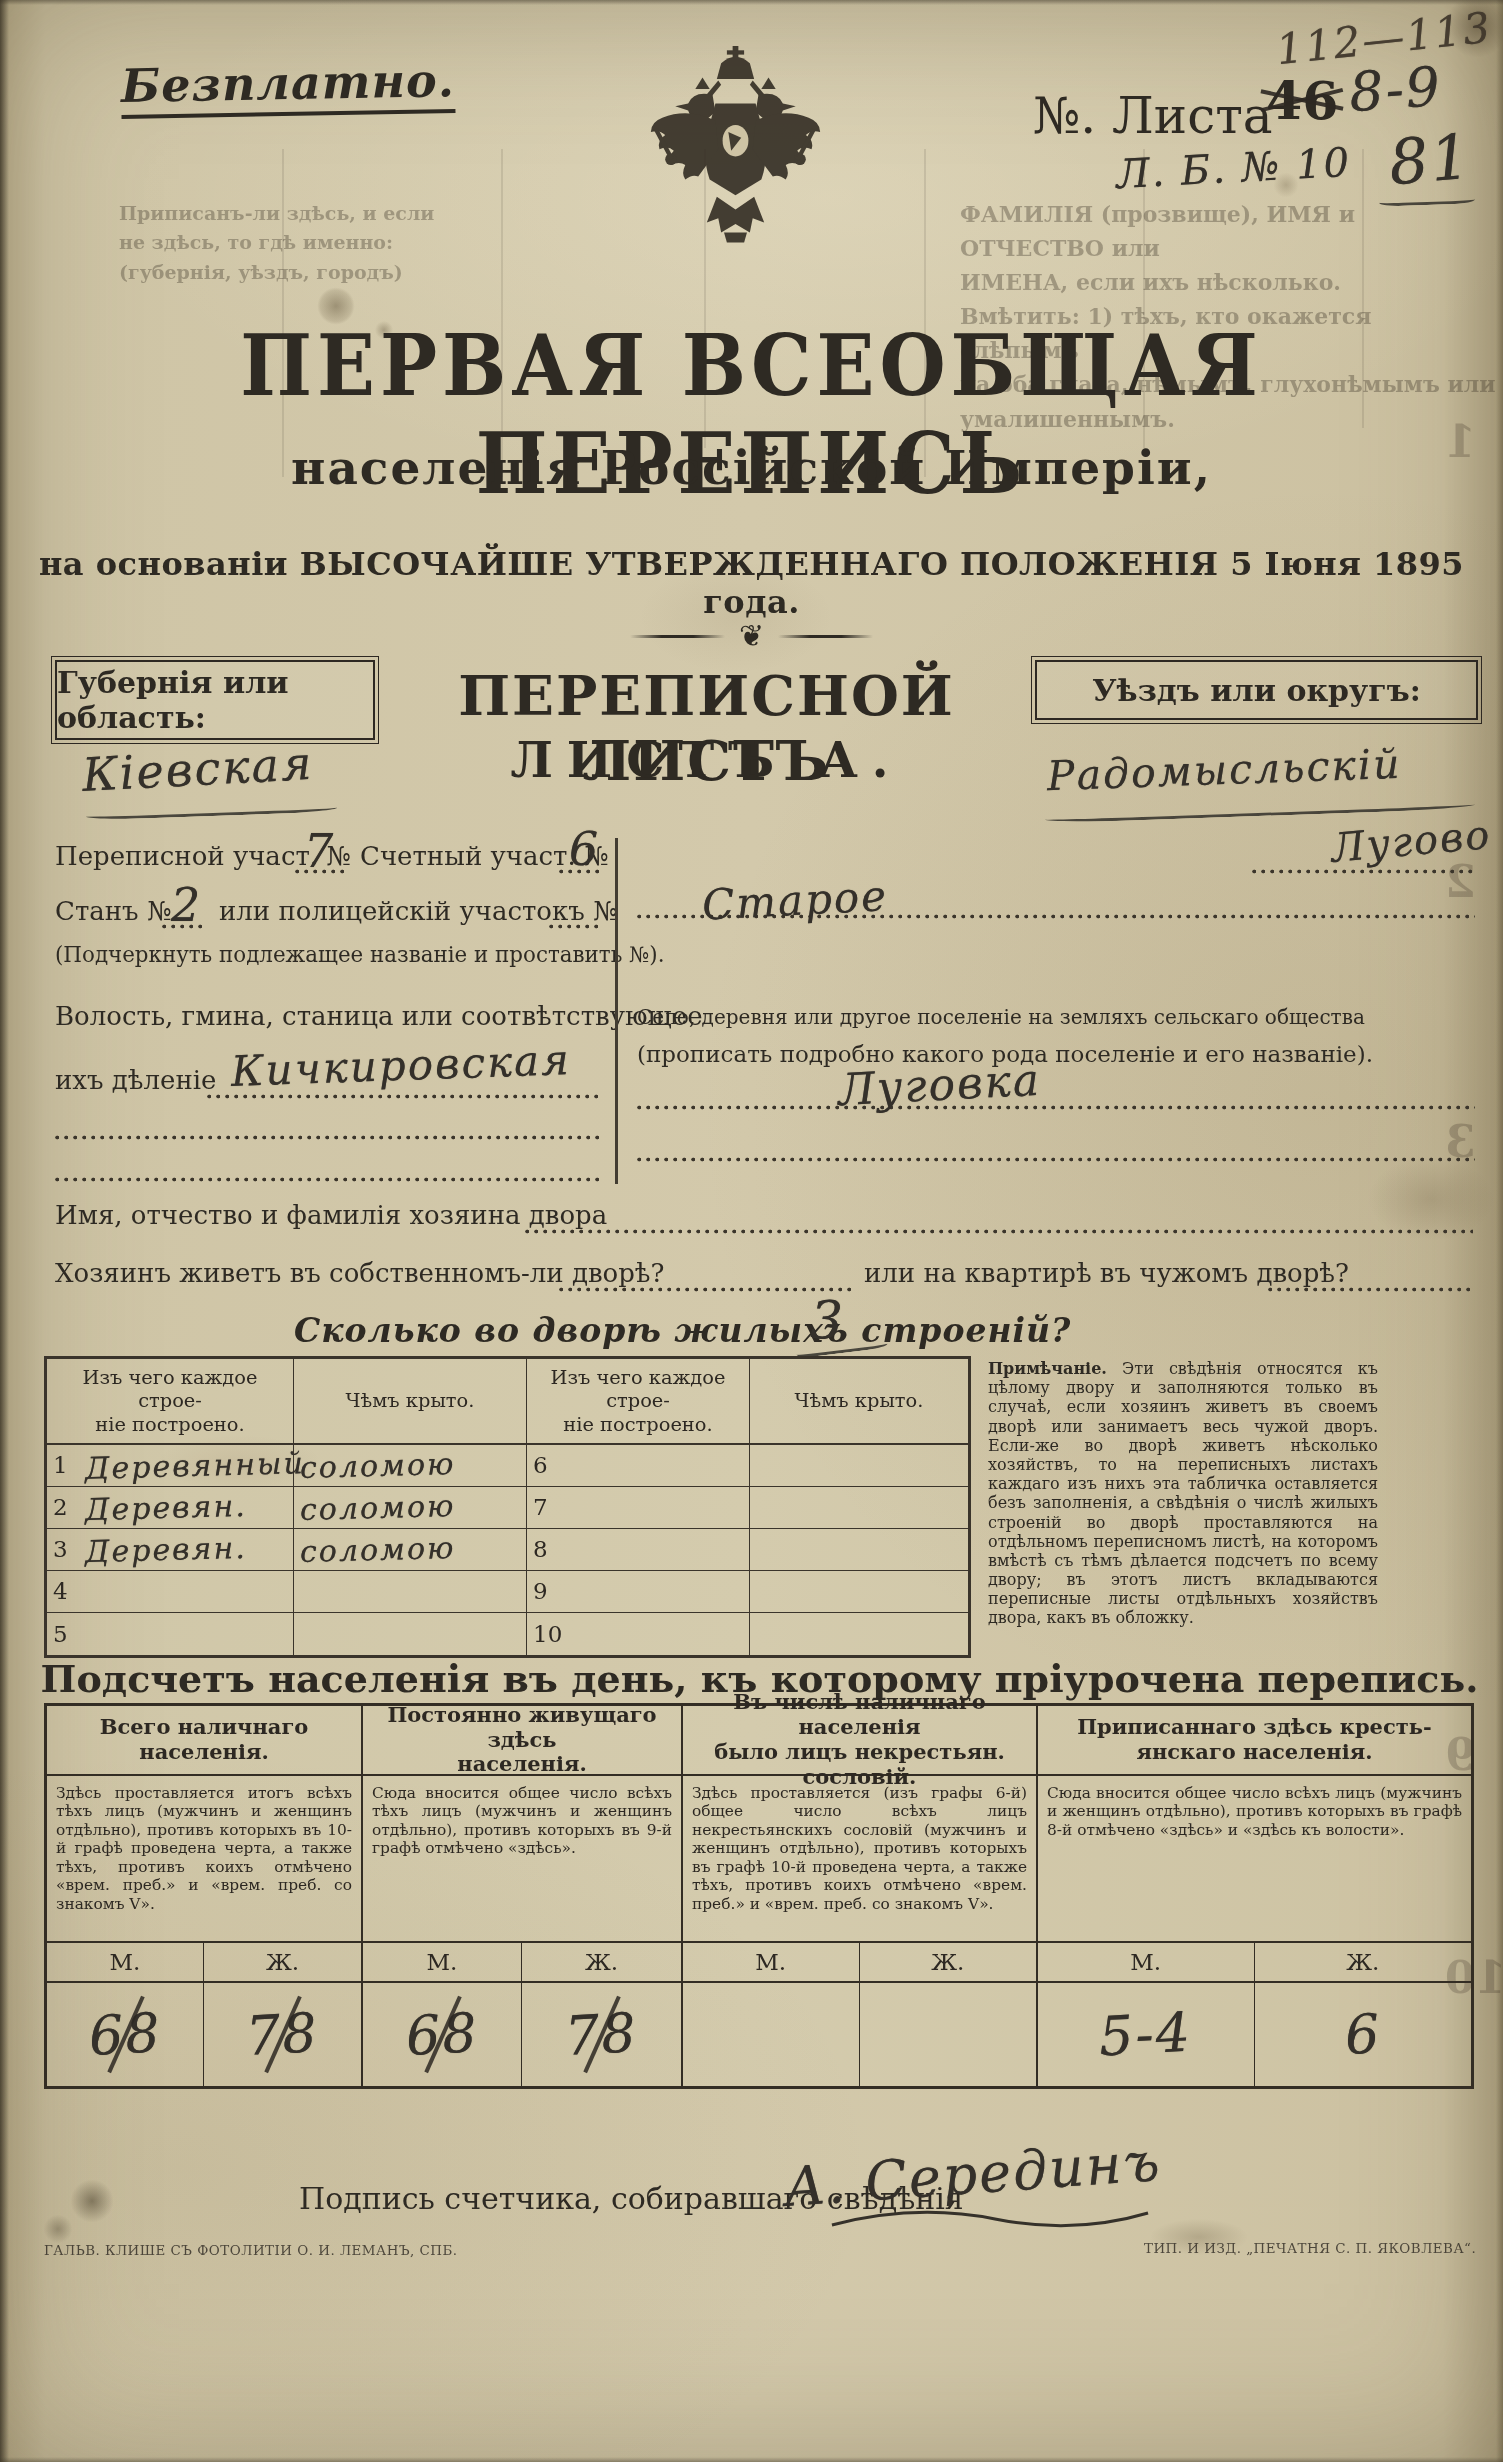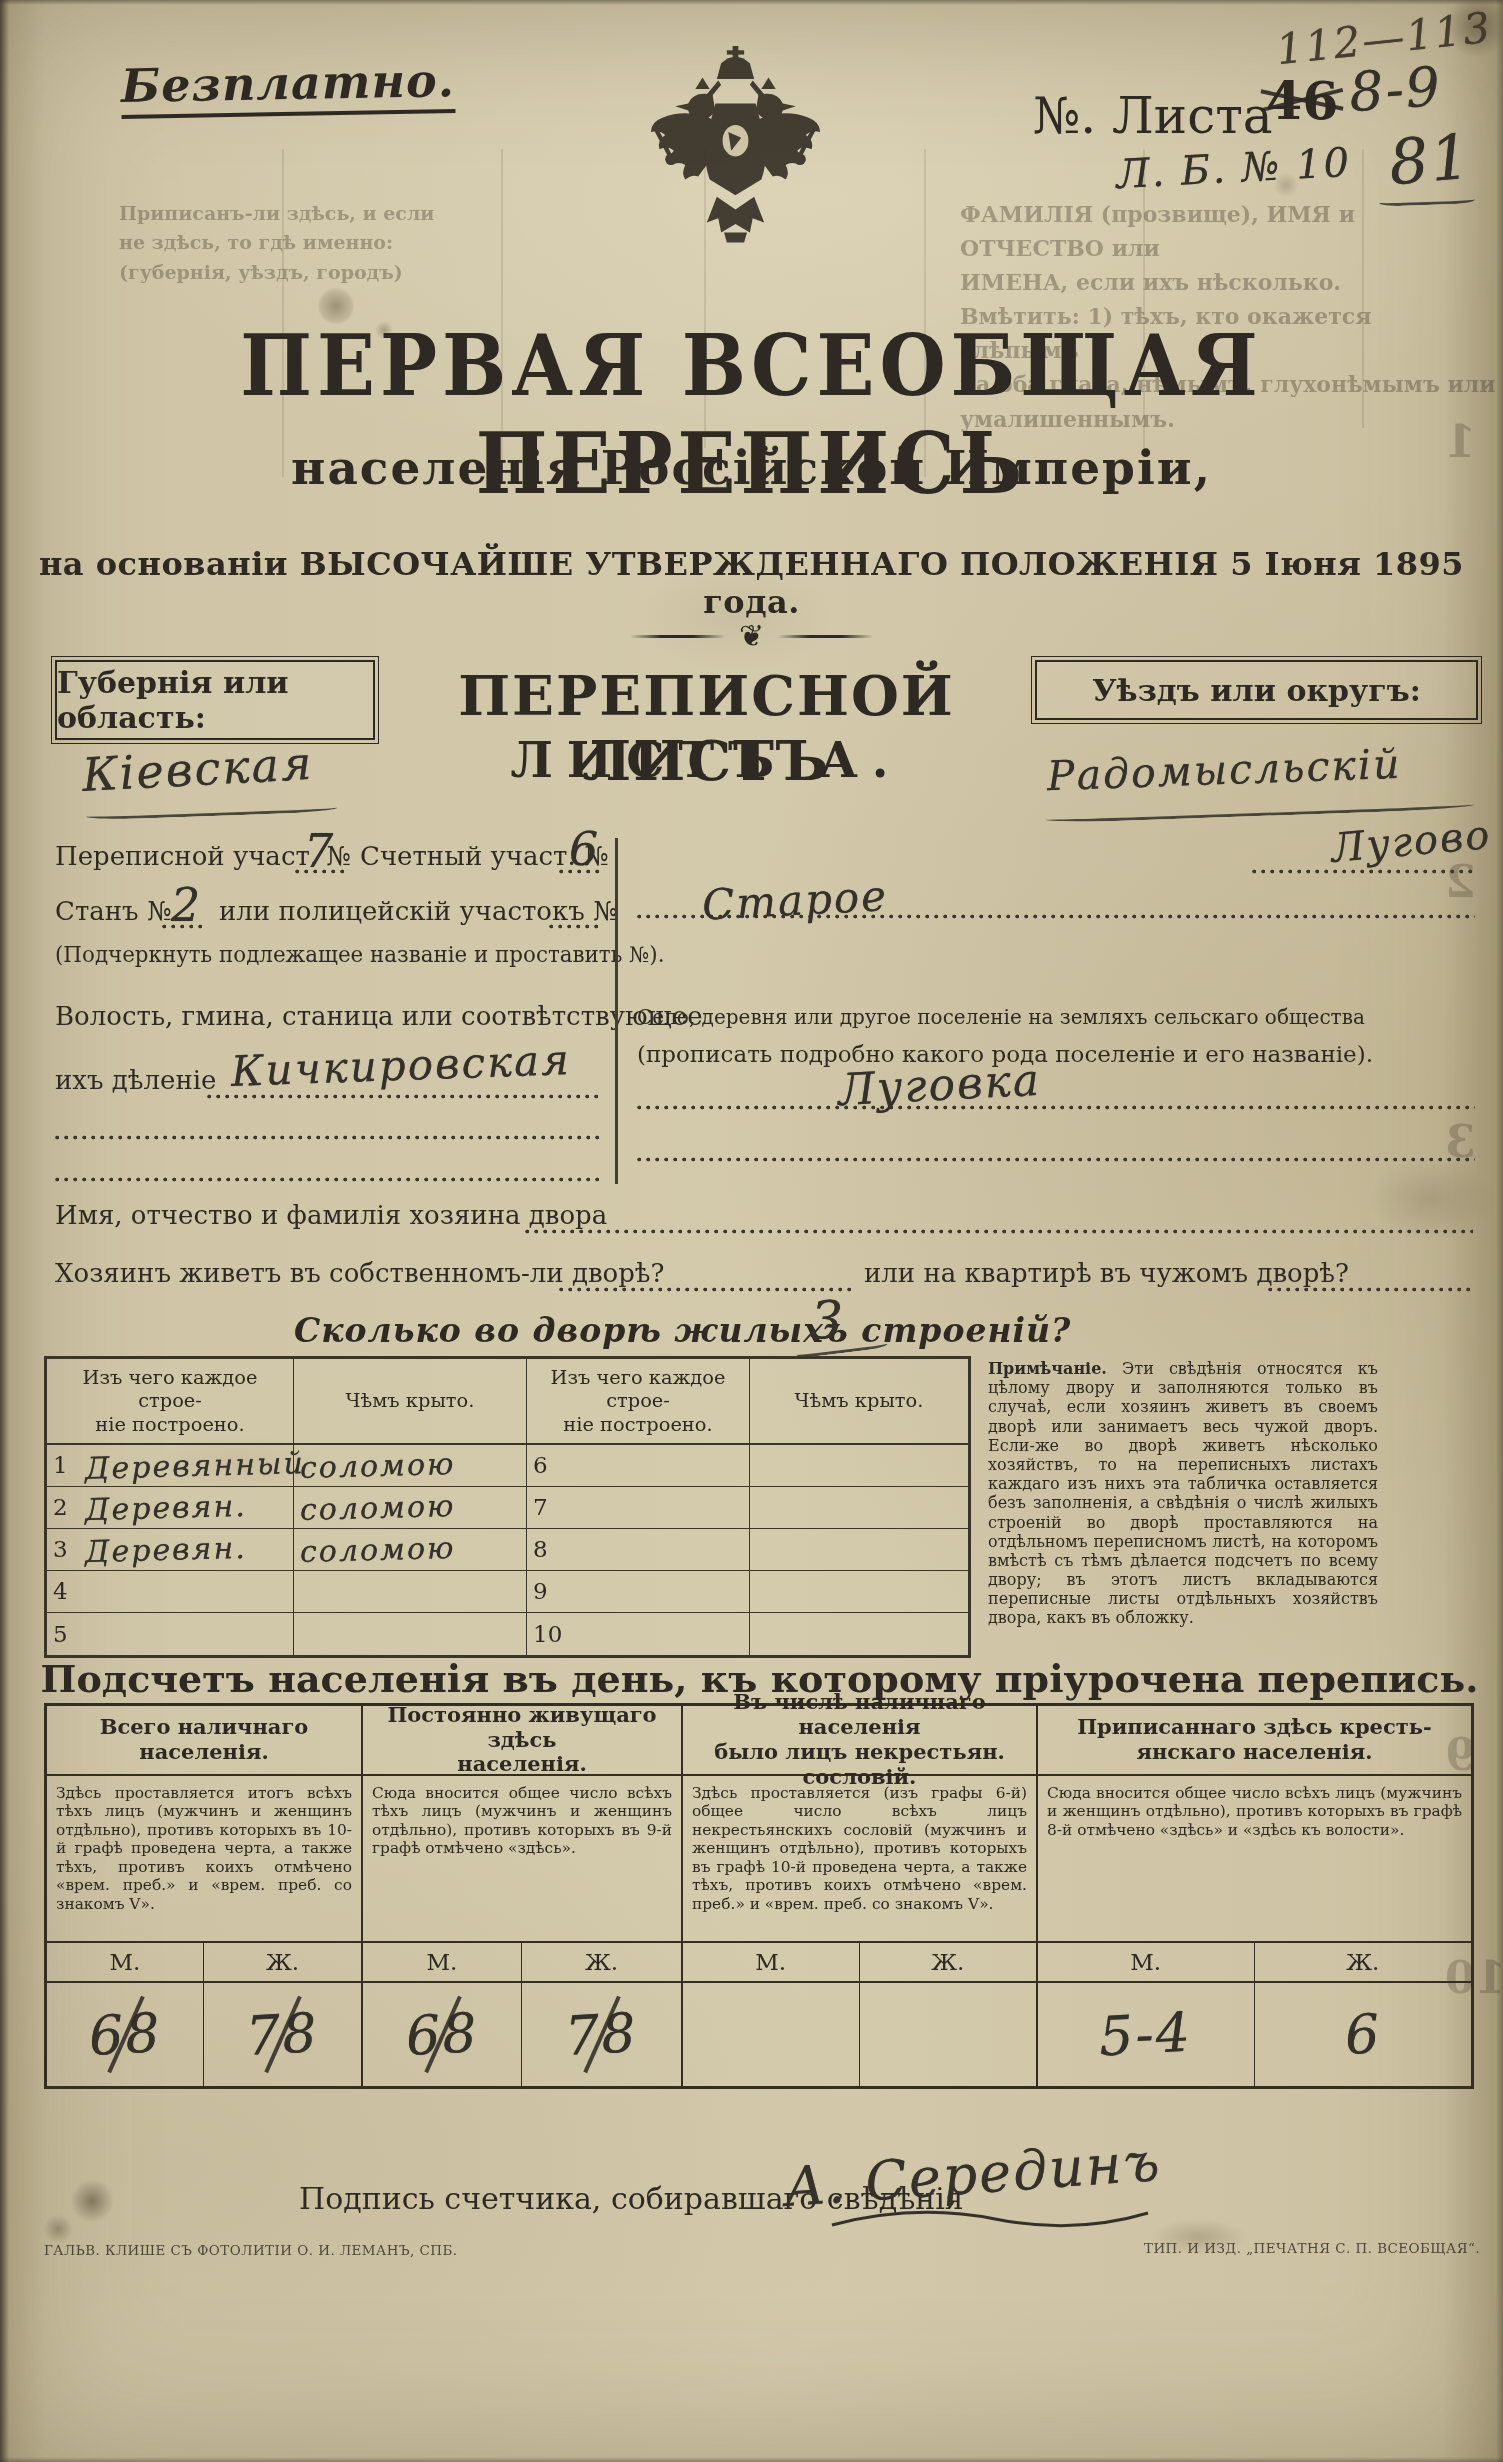--- a/index.html
+++ b/index.html
@@ -415,16 +415,16 @@
 
   
   <div class="abs printed" style="left:299px;top:2181px;font-size:30px">Подпись счетчика, собиравшаго свѣдѣнія</div>
   <div class="abs hand" style="left:784px;top:2143px;font-size:54px;transform:rotate(-4deg)">А. Серединъ</div>
   <svg class="abs" style="left:826px;top:2201px" width="328" height="36" viewBox="0 0 330 36">
     <path d="M6 24 Q 90 2 170 18 T 324 12" fill="none" stroke="#35312a" stroke-width="3"></path>
   </svg>
 
   
   <div class="abs printed" style="left:44px;top:2243px;font-size:13.4px;letter-spacing:0.5px;color:rgba(45,40,34,.8)">ГАЛЬВ. КЛИШЕ СЪ ФОТОЛИТІИ О. И. ЛЕМАНЪ, СПБ.</div>
-  <div class="abs printed" style="left:1144px;top:2241px;font-size:13.4px;letter-spacing:0.5px;color:rgba(45,40,34,.8)">ТИП. И ИЗД. „ПЕЧАТНЯ С. П. ВСЕОБЩАЯ“.</div>
+  <div class="abs printed" style="left:1144px;top:2241px;font-size:13.4px;letter-spacing:0.5px;color:rgba(45,40,34,.8)">ТИП. И ИЗД. „ПЕЧАТНЯ С. П. ЯКОВЛЕВА“.</div>
 
 </div>
 
 
 </body></html>

